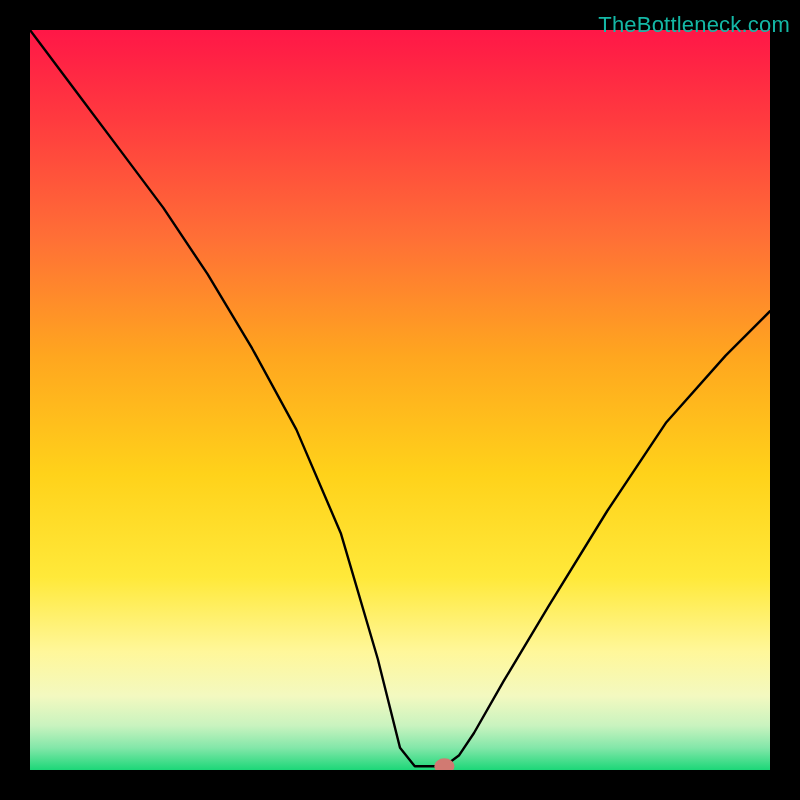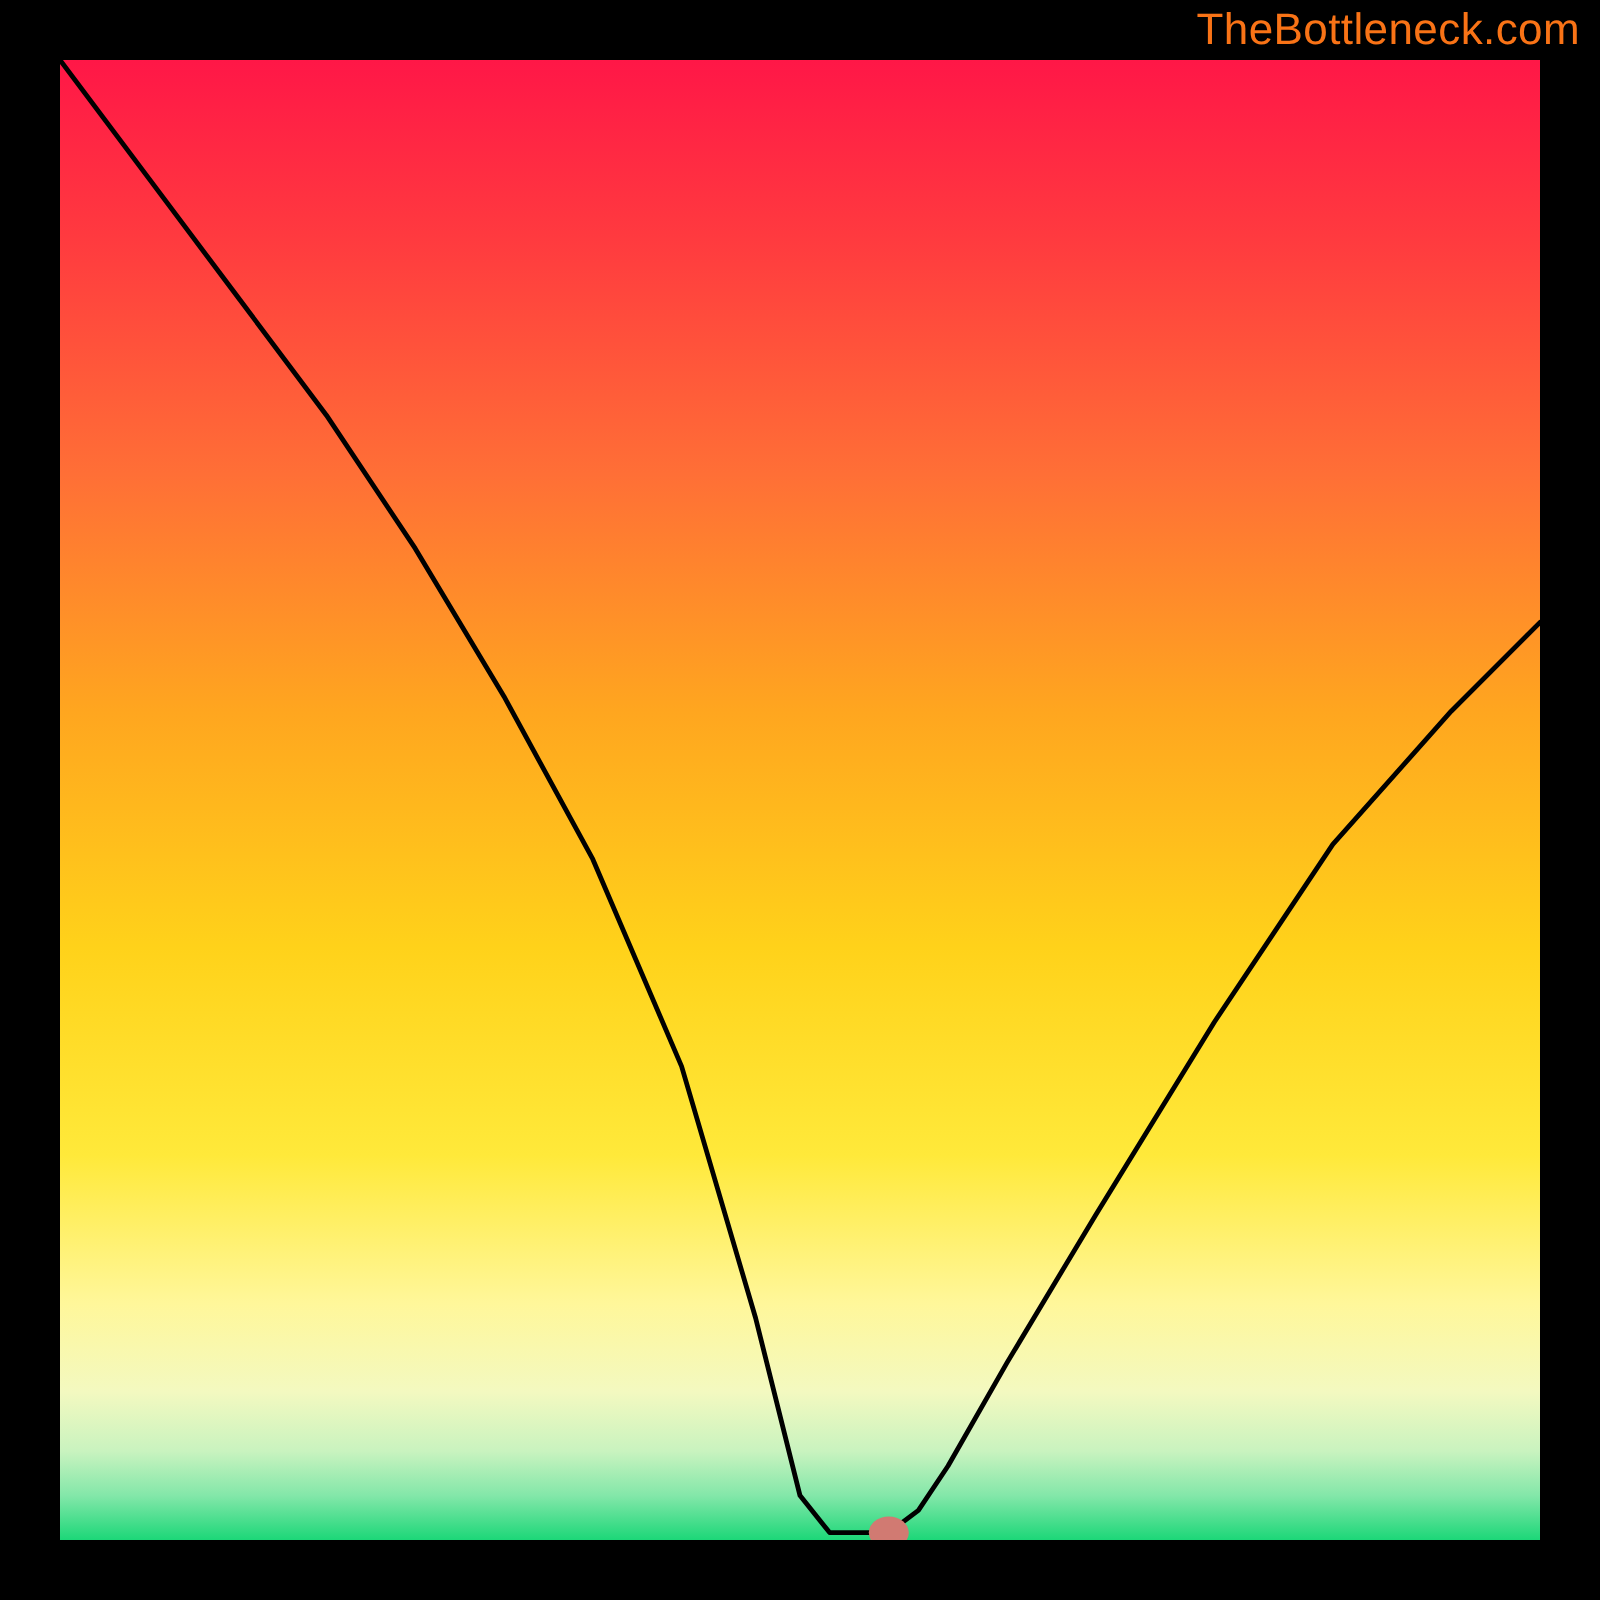--- a/index.html
+++ b/index.html
@@ -12,23 +12,23 @@
     font-family: Arial, Helvetica, sans-serif;
   }
   .frame {
     position: relative;
     width: 800px;
     height: 800px;
     background: #000;
   }
   .watermark {
     position: absolute;
-    top: 2px;
+    top: 12px;
     right: 10px;
-    color: #f97316;
+    color: #14b8a6;
     font-size: 22px;
     font-weight: 500;
     z-index: 10;
     letter-spacing: 0.2px;
     margin-left: 20px;
   }
   .plot-wrap {
     position: absolute;
     left: 30px;
     top: 30px;

